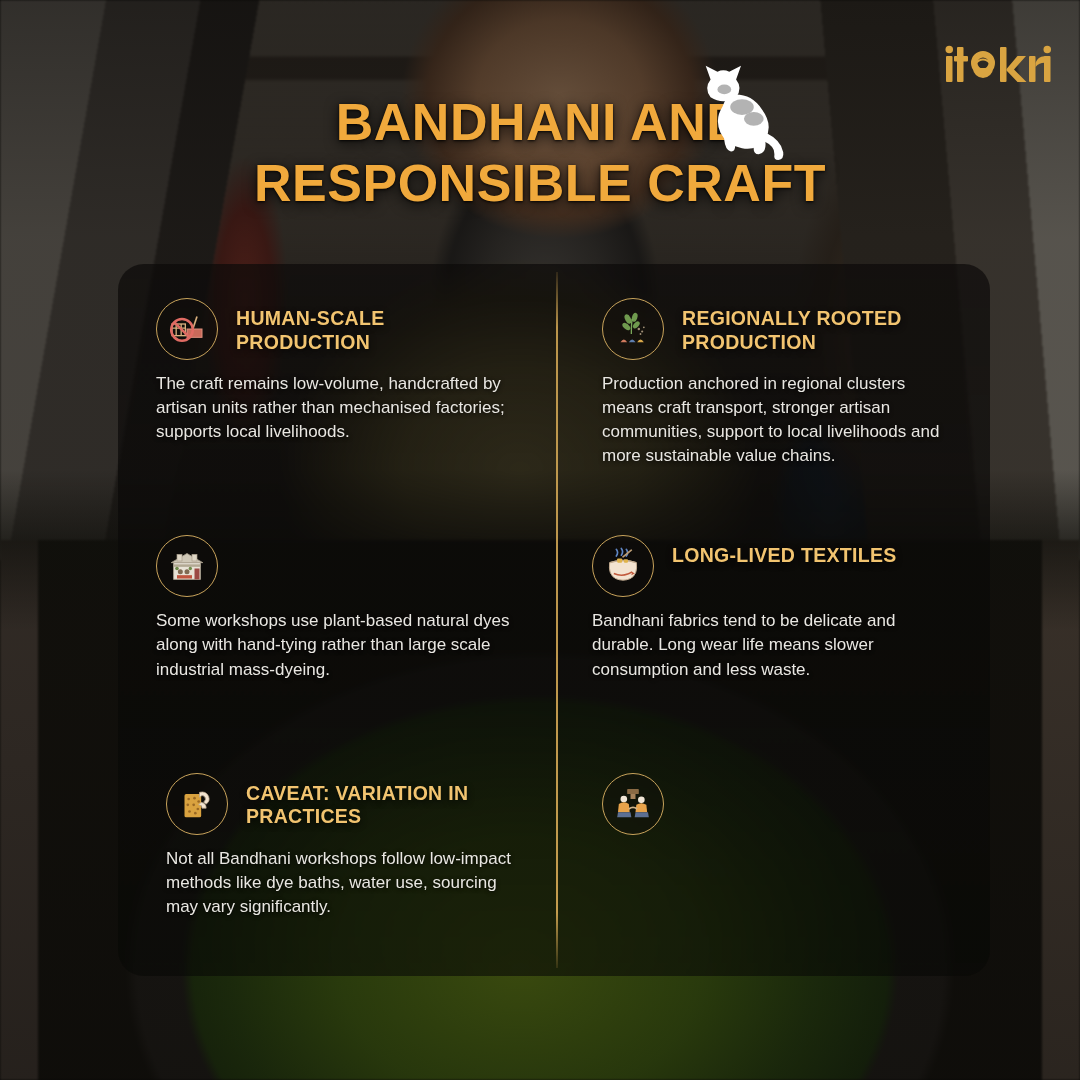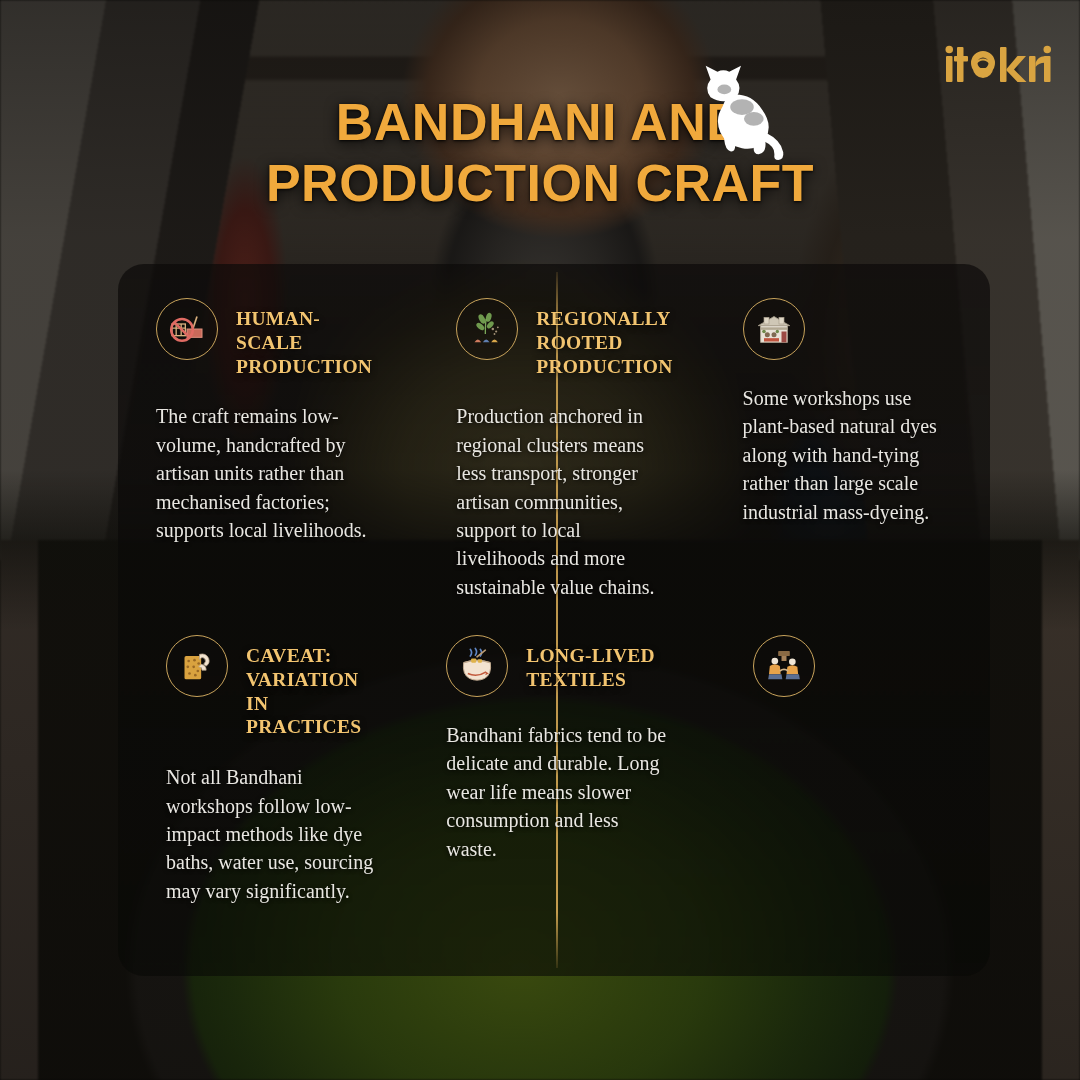--- a/index.html
+++ b/index.html
@@ -125,23 +125,22 @@
   .divider {
     position:absolute;
     left:438px; top:8px;
     width:1.6px; height:696px;
     background:linear-gradient(180deg, rgba(196,150,70,.15) 0%, rgba(214,170,86,.85) 8%, rgba(214,170,86,.9) 92%, rgba(196,150,70,.15) 100%);
   }
 
   .grid {
     position:absolute; inset:0;
     display:grid;
-    grid-template-columns:1fr 1fr 1fr;
+    grid-template-columns:1fr 1fr;
     grid-template-rows:1fr 1fr 1fr;
-    font-family:Liberation Serif, serif;
   }
 
   .card {
     position:relative;
     padding:34px 36px 0 38px;
   }
   .card.right { padding-left:48px; padding-right:32px; }
 
   .card-head {
     display:flex;
@@ -165,22 +164,22 @@
     font-weight:800;
     line-height:1.22;
     letter-spacing:.3px;
     color:#f2c470;
     text-transform:uppercase;
     padding-top:9px;
     text-shadow:0 2px 6px rgba(0,0,0,.75);
   }
 
   .card-body {
-    margin-top:24px;
-    font-size:20px;
+    margin-top:12px;
+    font-size:17px;
     line-height:1.42;
     color:#e9e7e2;
     text-shadow:0 1px 4px rgba(0,0,0,.9);
     max-width:396px;
   }
   .card.right .card-body { max-width:404px; }
 </style>
 </head>
 <body>
 
@@ -214,21 +213,21 @@
         <path d="M183 46 q6 -16 22 -13 l0 13 q-13 -2 -22 8 z"></path>
 
         <rect x="200" y="32" width="13" height="52" rx="2"></rect>
         <circle cx="206.5" cy="19" r="7.5"></circle>
       </g>
     </svg>
   </div>
 
   <div class="title-wrap">
     <div class="title">BANDHANI AND</div>
-    <div class="title">PRODUCTION CRAFT</div>
+    <div class="title">RESPONSIBLE CRAFT</div>
   </div>
 
   <div class="cat-icon">
     <svg viewBox="0 0 120 110" aria-hidden="true">
       <g fill="#ffffff">
 
         <path d="M28 24 l-5 -14 l12 6 q6 -3 12 0 l12 -6 l-5 14 q7 9 0 18 q-13 8 -26 0 q-7 -9 0 -18 z"></path>
 
         <path d="M46 40 q22 -4 34 14 q12 16 4 30 q-8 13 -24 10 q-16 -3 -22 -16 q-6 -14 2 -26 q3 -8 6 -12 z"></path>
 
@@ -291,21 +290,21 @@
                 <circle cx="33" cy="30" r="1.1"></circle>
                   <circle cx="37" cy="22" r="1.1"></circle>
               </g>
               <path d="M9 40 q4 -7 8 0 z" fill="#d07a5e"></path>
               <path d="M19 40 q4 -7 8 0 z" fill="#5f7fb0"></path>
               <path d="M29 40 q4 -7 8 0 z" fill="#d8a74a"></path>
             </svg>
           </div>
           <div class="card-title">REGIONALLY ROOTED PRODUCTION</div>
         </div>
-        <div class="card-body">Production anchored in regional clusters means less transport, stronger artisan communities, support to local livelihoods and more sustainable value chains.</div>
+        <div class="card-body">Production anchored in regional clusters means craft transport, stronger artisan communities, support to local livelihoods and more sustainable value chains.</div>
       </div>
 
       <div class="card left">
         <div class="card-head">
           <div class="icon-circle">
             <svg viewBox="0 0 48 48" aria-hidden="true">
               <rect x="8" y="20" width="32" height="20" fill="#e8e2d6" stroke="#b5ab99" stroke-width="1"></rect>
               <path d="M5 20 L24 9 L43 20 z" fill="#cfc7b6" stroke="#a79d8b" stroke-width="1"></path>
               <rect x="12" y="10" width="6" height="8" fill="#ded6c5" stroke="#a79d8b" stroke-width=".8"></rect>
               <rect x="30" y="10" width="6" height="8" fill="#ded6c5" stroke="#a79d8b" stroke-width=".8"></rect>
@@ -317,20 +316,45 @@
               </g>
               <rect x="12" y="35" width="18" height="4" fill="#c0553f"></rect>
               <g fill="#6f8a4a">
                   <circle cx="12" cy="27" r="2.2"></circle>
                   <circle cx="28" cy="27" r="2"></circle>
                 </g>
             </svg>
           </div>
         </div>
         <div class="card-body">Some workshops use plant-based natural dyes along with hand-tying rather than large scale industrial mass-dyeing.</div>
+      </div>
+
+      <div class="card left">
+        <div class="card-head">
+          <div class="icon-circle">
+            <svg viewBox="0 0 48 48" aria-hidden="true">
+              <g stroke="#5f86c4" stroke-width="2" fill="none" stroke-linecap="round">
+                <path d="M16 12 q3 -4 0 -8"></path>
+                <path d="M22 11 q3 -4 0 -8"></path>
+                <path d="M28 12 q3 -4 0 -8"></path>
+              </g>
+              <path d="M8 20 q16 -6 32 0 q2 14 -7 19 q-9 4 -18 0 q-9 -5 -7 -19 z" fill="#f3e3d0" stroke="#c2ab90" stroke-width="1.2"></path>
+              <path d="M8 20 q16 -5 32 0" stroke="#c2ab90" stroke-width="1.4" fill="none"></path>
+              <g fill="#e0b34a">
+                <rect x="17" y="15" width="6" height="5" rx="1"></rect>
+                <rect x="25" y="16" width="5" height="4" rx="1"></rect>
+              </g>
+              <path d="M24 13 l10 -8" stroke="#b99a72" stroke-width="2" stroke-linecap="round"></path>
+              <path d="M13 33 q11 5 22 -2" stroke="#c25a3c" stroke-width="2" fill="none"></path>
+              <path d="M35 31 l-1 4 l4 -2 z" fill="#c25a3c"></path>
+            </svg>
+          </div>
+          <div class="card-title">LONG-LIVED TEXTILES</div>
+        </div>
+        <div class="card-body">Bandhani fabrics tend to be delicate and durable. Long wear life means slower consumption and less waste.</div>
       </div>
 
       <div class="card right">
         <div class="card-head">
           <div class="icon-circle">
             <svg viewBox="0 0 48 48" aria-hidden="true">
               <rect x="9" y="12" width="20" height="28" rx="2" fill="#d9a23f"></rect>
               <g fill="#8a5a1e" opacity=".8">
                 <circle cx="14" cy="18" r="1.6"></circle>
                   <circle cx="21" cy="17" r="1.6"></circle>
@@ -343,45 +367,20 @@
               </g>
               <path d="M27 10 q8 -2 11 5 q2 6 -3 9 l-3 -2 q4 -4 1 -7 q-3 -3 -6 1 z" fill="#f2e3cf" stroke="#b9a88f" stroke-width=".9"></path>
               <path d="M29 22 q6 1 6 7 l-5 0 q0 -4 -4 -4 z" fill="#f2e3cf" stroke="#b9a88f" stroke-width=".9"></path>
             </svg>
           </div>
           <div class="card-title">CAVEAT: VARIATION IN PRACTICES</div>
         </div>
         <div class="card-body">Not all Bandhani workshops follow low-impact methods like dye baths, water use, sourcing may vary significantly.</div>
       </div>
 
-      <div class="card left">
-        <div class="card-head">
-          <div class="icon-circle">
-            <svg viewBox="0 0 48 48" aria-hidden="true">
-              <g stroke="#5f86c4" stroke-width="2" fill="none" stroke-linecap="round">
-                <path d="M16 12 q3 -4 0 -8"></path>
-                <path d="M22 11 q3 -4 0 -8"></path>
-                <path d="M28 12 q3 -4 0 -8"></path>
-              </g>
-              <path d="M8 20 q16 -6 32 0 q2 14 -7 19 q-9 4 -18 0 q-9 -5 -7 -19 z" fill="#f3e3d0" stroke="#c2ab90" stroke-width="1.2"></path>
-              <path d="M8 20 q16 -5 32 0" stroke="#c2ab90" stroke-width="1.4" fill="none"></path>
-              <g fill="#e0b34a">
-                <rect x="17" y="15" width="6" height="5" rx="1"></rect>
-                <rect x="25" y="16" width="5" height="4" rx="1"></rect>
-              </g>
-              <path d="M24 13 l10 -8" stroke="#b99a72" stroke-width="2" stroke-linecap="round"></path>
-              <path d="M13 33 q11 5 22 -2" stroke="#c25a3c" stroke-width="2" fill="none"></path>
-              <path d="M35 31 l-1 4 l4 -2 z" fill="#c25a3c"></path>
-            </svg>
-          </div>
-          <div class="card-title">LONG-LIVED TEXTILES</div>
-        </div>
-        <div class="card-body">Bandhani fabrics tend to be delicate and durable. Long wear life means slower consumption and less waste.</div>
-      </div>
-
       <div class="card right">
         <div class="card-head">
           <div class="icon-circle">
             <svg viewBox="0 0 48 48" aria-hidden="true">
               <rect x="17" y="6" width="14" height="6" rx="1" fill="#8a6a44"></rect>
               <rect x="21" y="12" width="6" height="6" fill="#a6825a"></rect>
               <g>
                 <circle cx="13" cy="18" r="4" fill="#f0e6d6"></circle>
                 <path d="M7 24 q6 -4 12 0 l1 10 h-14 z" fill="#e8a34a"></path>
                 <path d="M6 34 h15 l1 6 h-17 z" fill="#5c6f93"></path>

